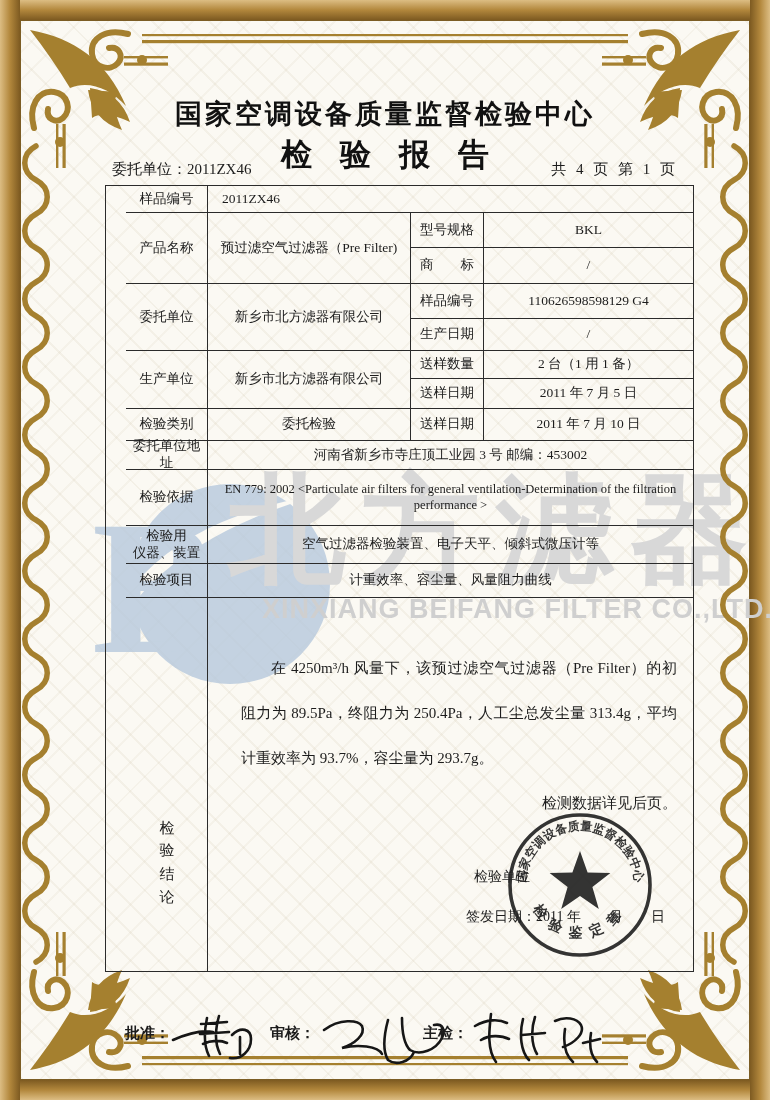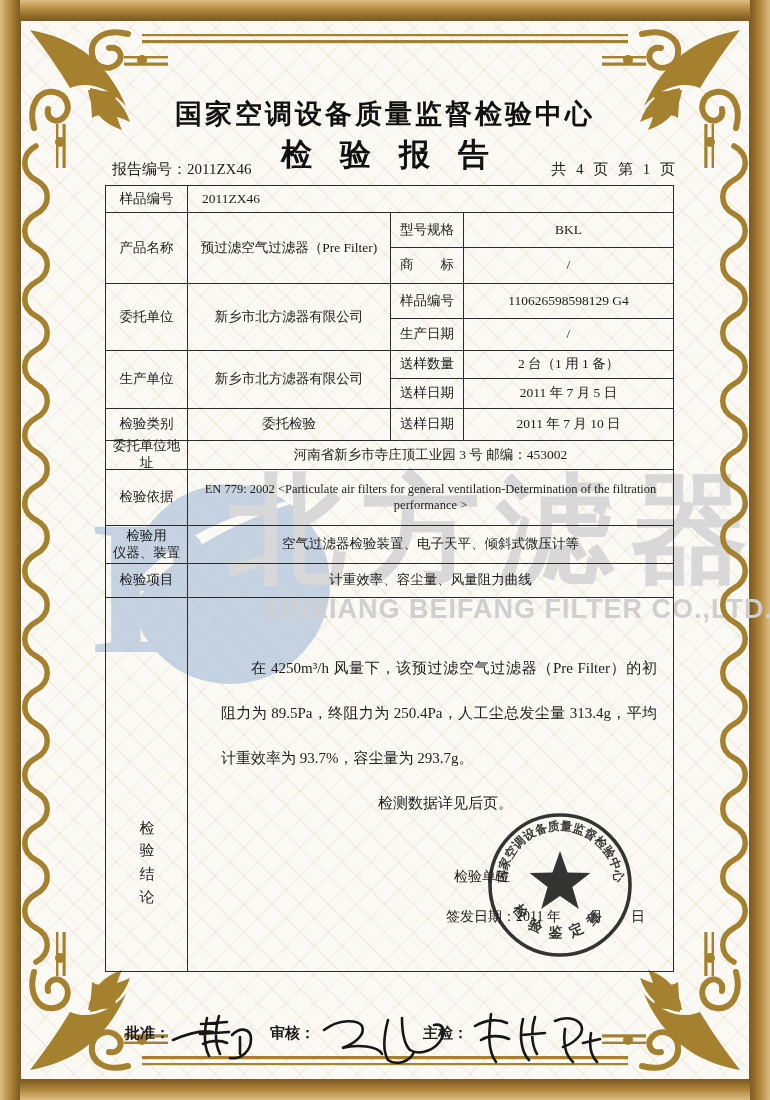--- a/index.html
+++ b/index.html
@@ -52,37 +52,38 @@
   }
   .report-no { position:absolute; left:112px; top:160px; font-size:15px; }
   .page-info { position:absolute; right:92px; top:160px; font-size:15px; letter-spacing:3px; }
   
   .report-table {
     position:absolute; left:105px; top:185px;
     display:grid;
     grid-template-columns:82px 203px 73px 209px;
     grid-template-rows:27px 35px 36px 35px 32px 28px 30px 32px 29px 56px 38px 34px 373px;
     border:1.7px solid #2b2b2b;
+    padding-left:20px;
   }
   .c {
     border-right:1.5px solid #2b2b2b; border-bottom:1.5px solid #2b2b2b;
     display:flex; flex-direction:column; align-items:center; justify-content:center;
     font-size:13.5px; text-align:center; padding:1px 4px; box-sizing:border-box;
     line-height:1.25;
   }
   .nr { border-right:none; } .nb { border-bottom:none; }
   .left { align-items:flex-start; text-align:left; padding-left:14px; }
   .concl-label { font-size:15px; }
   .v-text { writing-mode:vertical-rl; letter-spacing:23px; padding-top:138px; }
   .concl-cell { display:block; position:relative; padding:0; }
   .concl-para {
     margin:48px 16px 0 33px; font-size:15px; line-height:45px;
     text-indent:2em; text-align:justify;
   }
-  .concl-note { margin:0 16px 0 16px; font-size:15px; line-height:45px; text-indent:2em; text-align:center; }
+  .concl-note { margin:0 16px 0 16px; font-size:15px; line-height:45px; text-indent:2em; text-align:right; }
   .unit-label { position:absolute; left:266px; top:270px; font-size:14px; }
   .sign-date  { position:absolute; left:258px; top:310px; font-size:14px; }
   .stamp { position:absolute; left:272px; top:192px; width:200px; height:200px; opacity:.9; }
   
   .footer { position:absolute; left:105px; top:1008px; width:580px; height:62px; }
   .sig-group { position:absolute; top:0; height:62px; }
   .sig-label { font-size:15px; font-weight:bold; position:absolute; top:16px; left:0; white-space:nowrap; }
   .sig-svg { position:absolute; left:46px; top:0; }
   .g1 { left:20px; } .g2 { left:165px; } .g3 { left:318px; }
 </style>
@@ -135,21 +136,21 @@
 
     <use href="#corner" transform="translate(24,24)"></use>
     <use href="#corner" transform="translate(746,24) scale(-1,1)"></use>
     <use href="#corner" transform="translate(24,1076) scale(1,-1)"></use>
     <use href="#corner" transform="translate(746,1076) scale(-1,-1)"></use>
   </svg>
 
   <div class="center-name">国家空调设备质量监督检验中心</div>
   <div class="report-title">检验报告</div>
   <div class="report-no">
-    <span>报告编号：</span><span>2011ZX46</span>
+    <span>委托单位：</span><span>2011ZX46</span>
   </div>
   <div class="page-info">共 4 页 第 1 页</div>
 
   <div class="report-table">
     <div class="c" style="grid-area:1/1/2/2">样品编号</div>
     <div class="c nr left" style="grid-area:1/2/2/5">2011ZX46</div>
 
     <div class="c" style="grid-area:2/1/4/2">产品名称</div>
     <div class="c" style="grid-area:2/2/4/3">预过滤空气过滤器（Pre Filter)</div>
     <div class="c" style="grid-area:2/3/3/4">型号规格</div>

